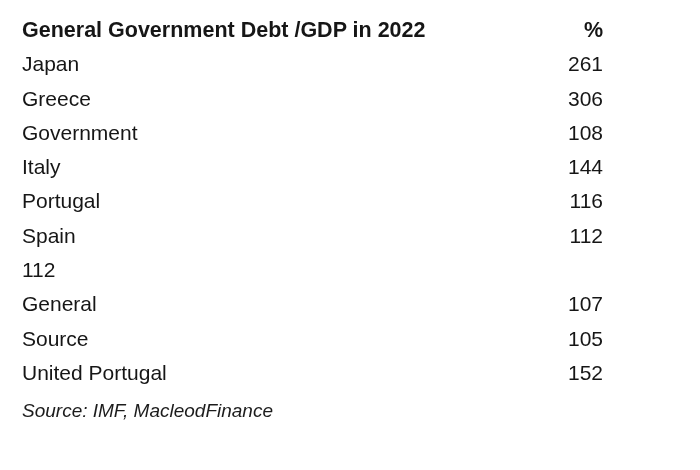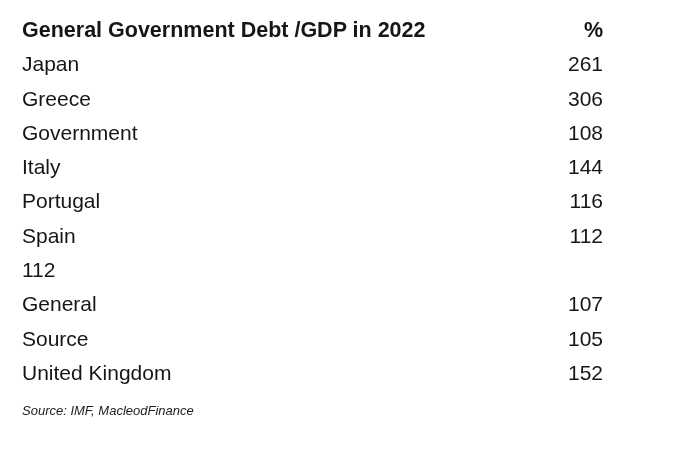--- a/index.html
+++ b/index.html
@@ -33,21 +33,21 @@
   .country {
     white-space: nowrap;
   }
   .value {
     white-space: nowrap;
     text-align: right;
   }
   .source-note {
     margin-top: 10px;
     font-style: italic;
-    font-size: 13px;
+    font-size: 19px;
     line-height: 22px;
     color: #1c1c1c;
   }
 </style>
 </head>
 <body>
 
 <div class="sheet">
 
   <div class="row header">
@@ -84,19 +84,19 @@
   </div>
   <div class="row">
     <span class="country">General</span>
     <span class="value">107</span>
   </div>
   <div class="row">
     <span class="country">Source</span>
     <span class="value">105</span>
   </div>
   <div class="row">
-    <span class="country">United Kingdom</span>
+    <span class="country">United Portugal</span>
     <span class="value">152</span>
   </div>
 
   <div class="source-note">Source: IMF, MacleodFinance</div>
 
 </div>
 
 </body></html>

